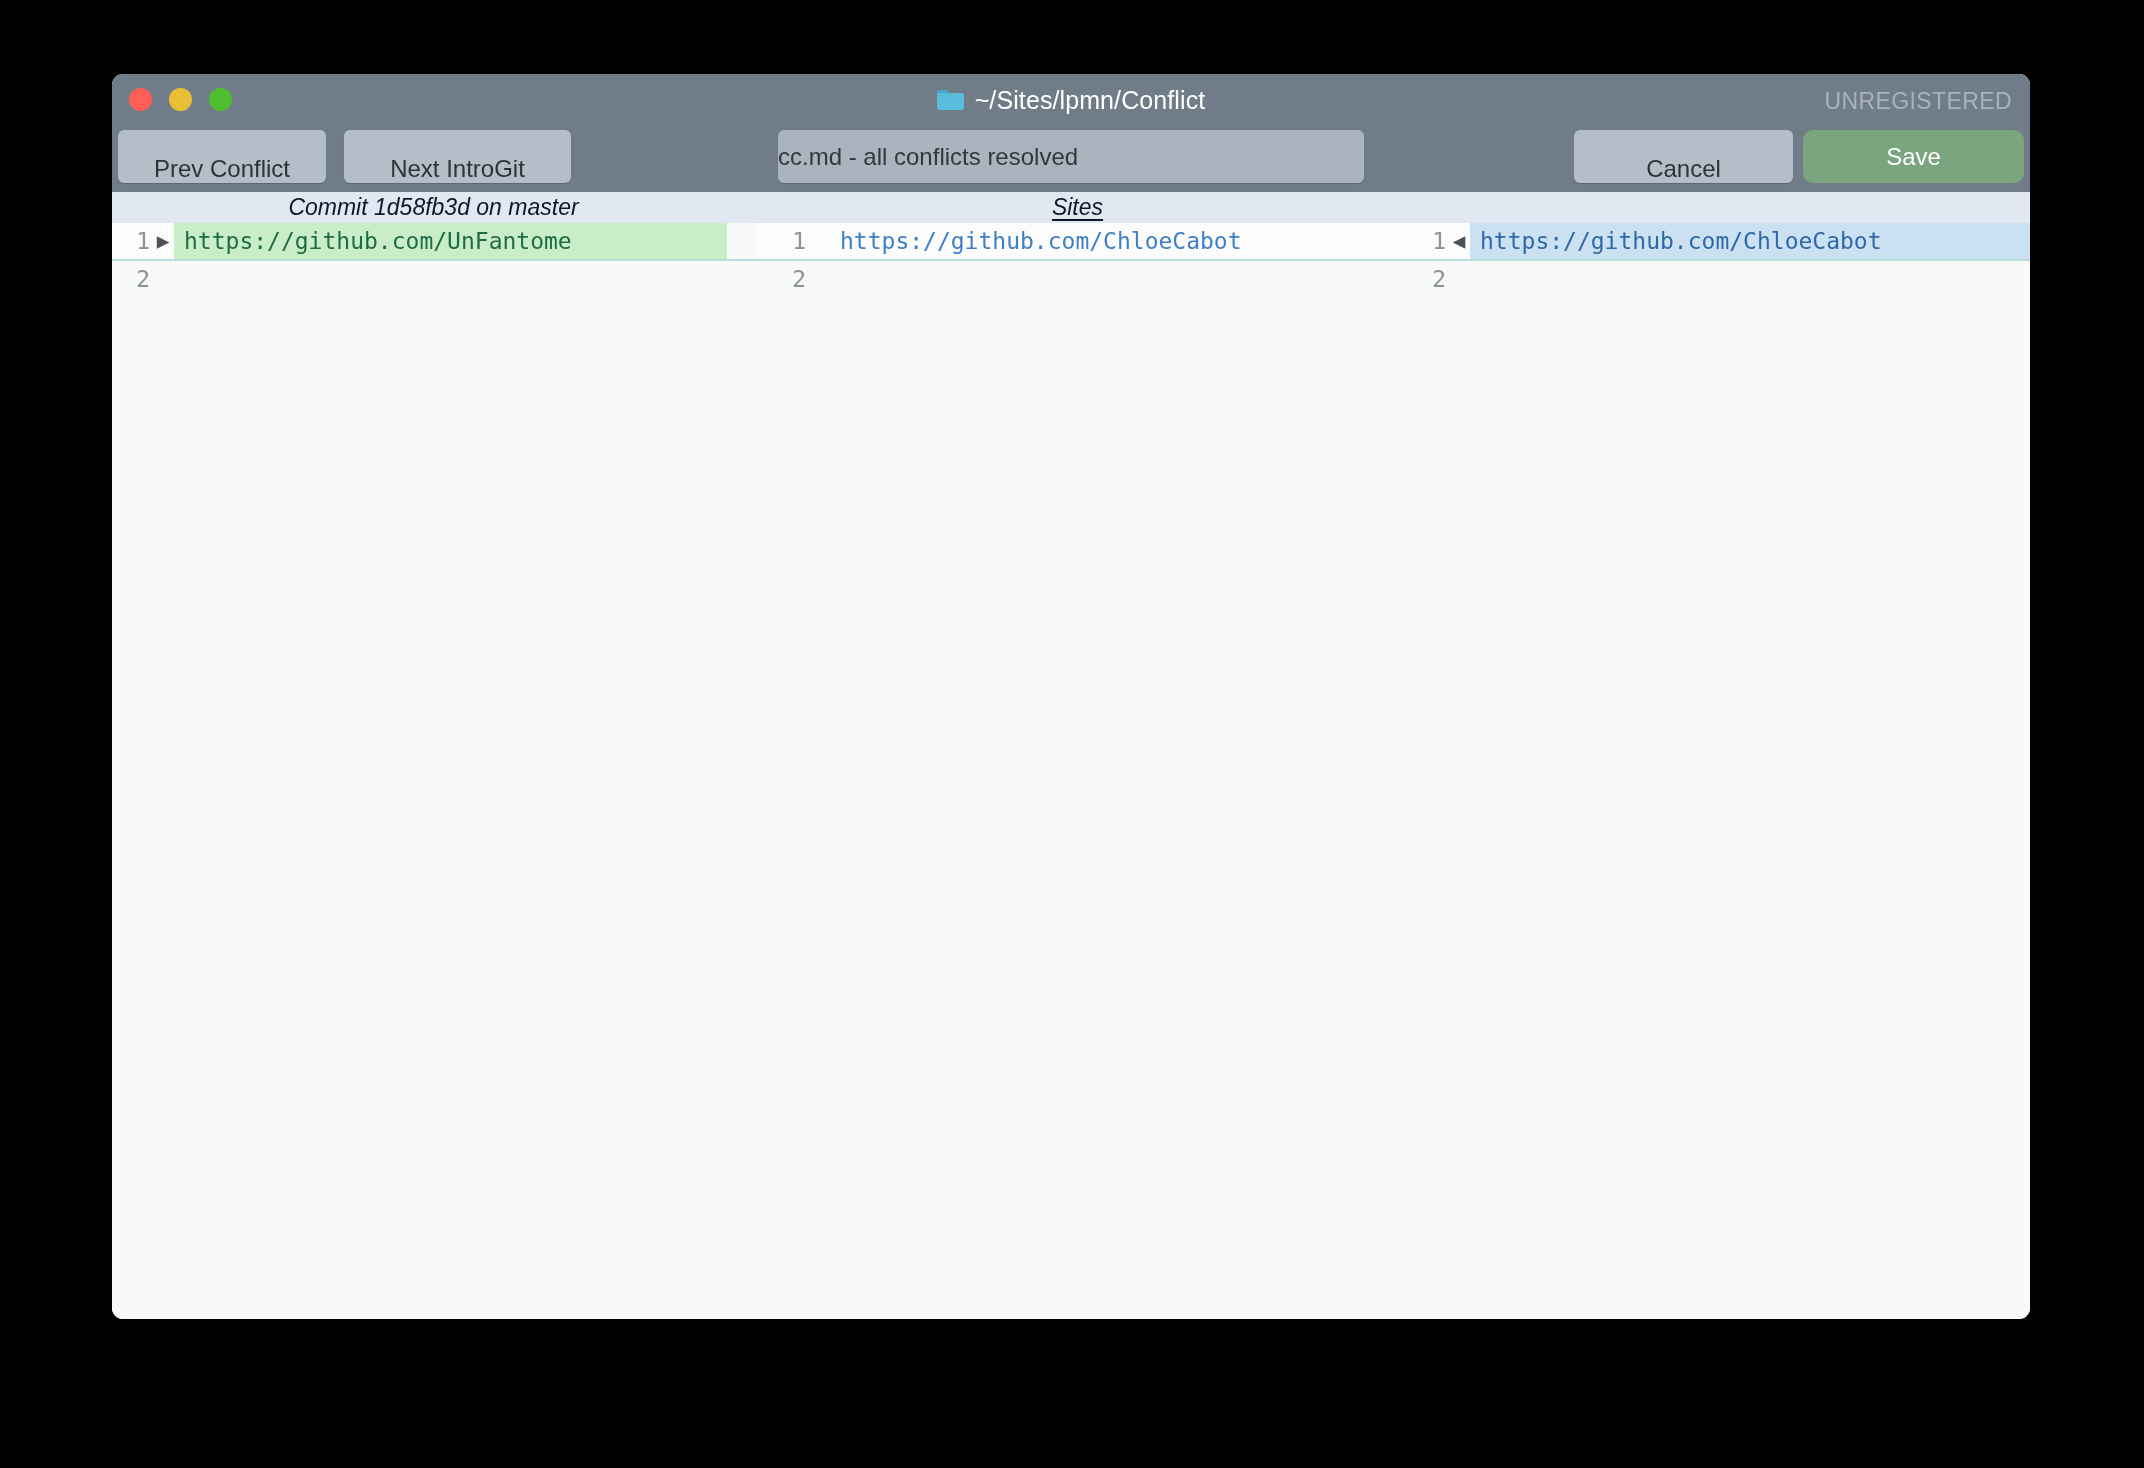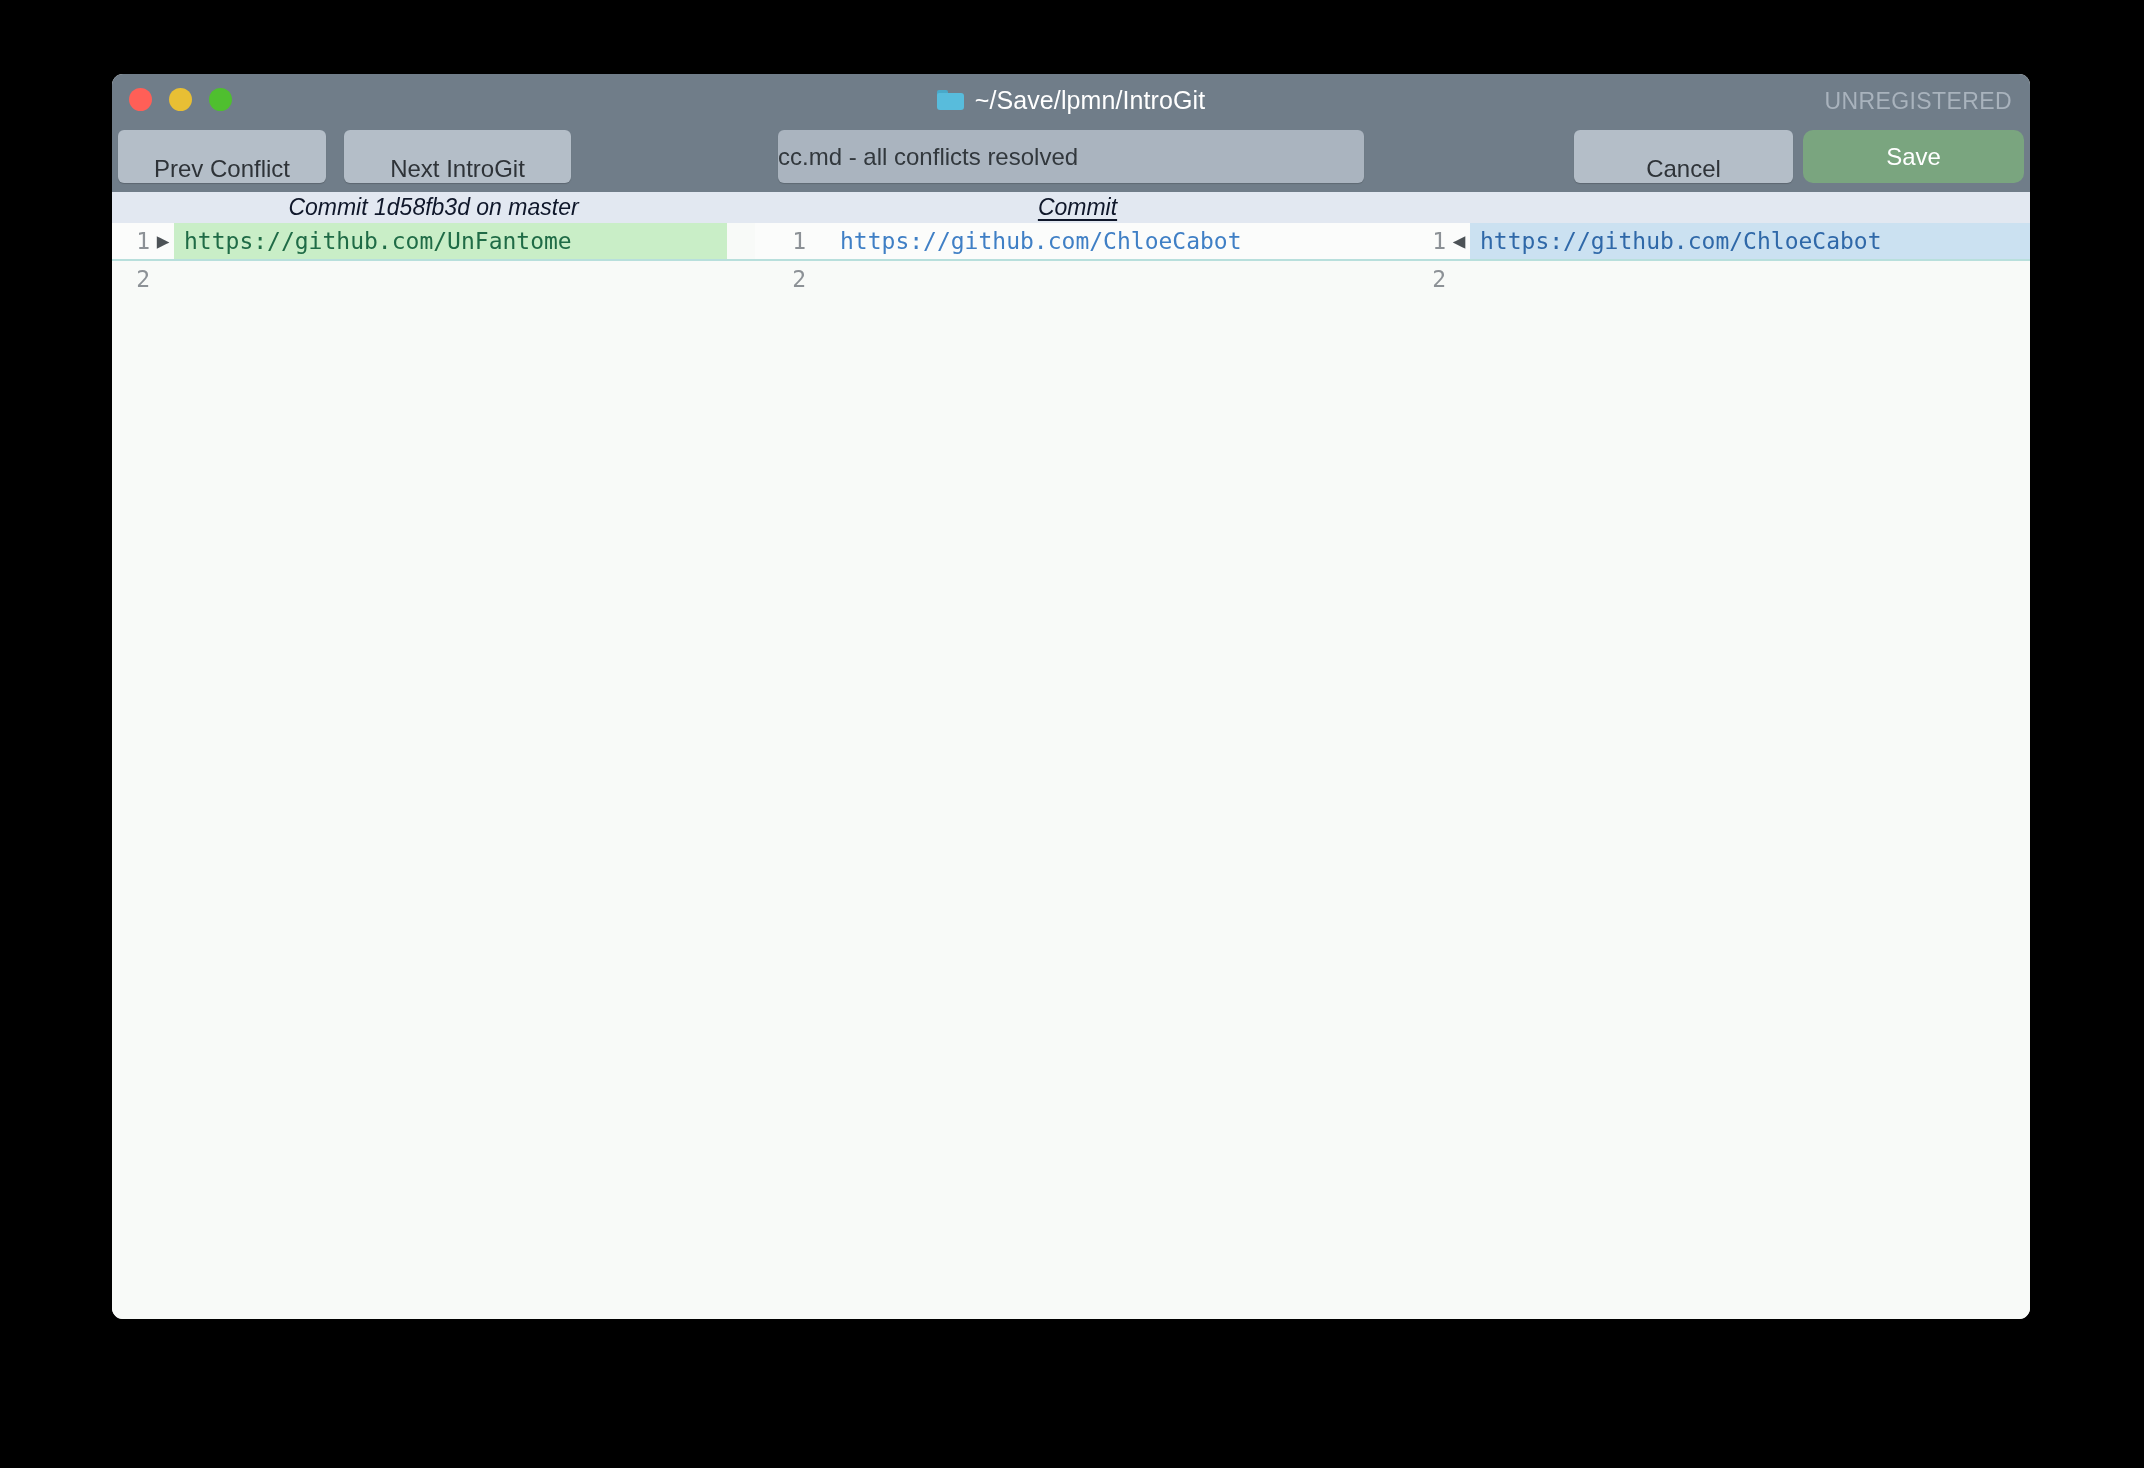--- a/index.html
+++ b/index.html
@@ -271,40 +271,40 @@
       <div class="tl tl-close"></div>
       <div class="tl tl-min"></div>
       <div class="tl tl-max"></div>
     </div>
 
     <div id="title-wrap">
       <span id="folder-icon">
         <span class="f-tab"></span>
         <span class="f-body"></span>
       </span>
-      <span id="window-title">~/Save/lpmn/IntroGit</span>
+      <span id="window-title">~/Sites/lpmn/Conflict</span>
     </div>
 
     <div id="unregistered">UNREGISTERED</div>
 
     <button class="tb-btn" id="btn-prev-conflict">Prev Conflict</button>
     <button class="tb-btn" id="btn-next-conflict">Next IntroGit</button>
 
     <div id="status-field">cc.md - all conflicts resolved</div>
 
     <button class="tb-btn" id="btn-cancel">Cancel</button>
     <button id="btn-save">Save</button>
   </div>
 
   <div id="col-headers">
     <div class="col-head pane-left">
       <span>Commit 1d58fb3d on master</span>
     </div>
     <div class="col-head pane-center">
-      <span class="ul">Commit</span>
+      <span class="ul">Sites</span>
     </div>
   </div>
 
   <div id="diff-body">
 
     <div class="pane pane-left">
       <div class="code-row row-1">
         <span class="gutter">1</span>
         <span class="marker">▶</span>
         <span class="code-text hl-green">https://github.com/UnFantome</span>

